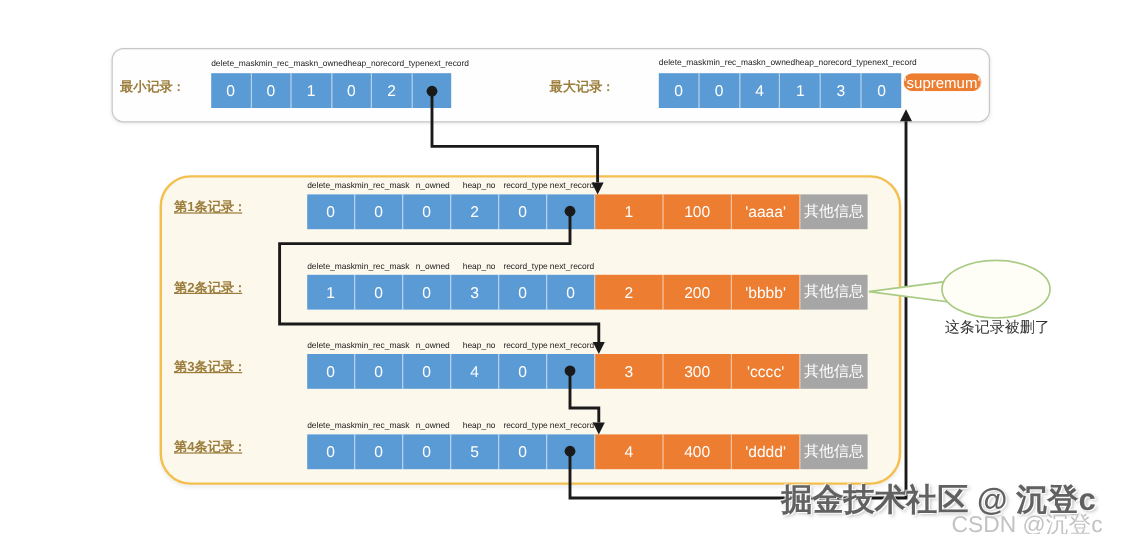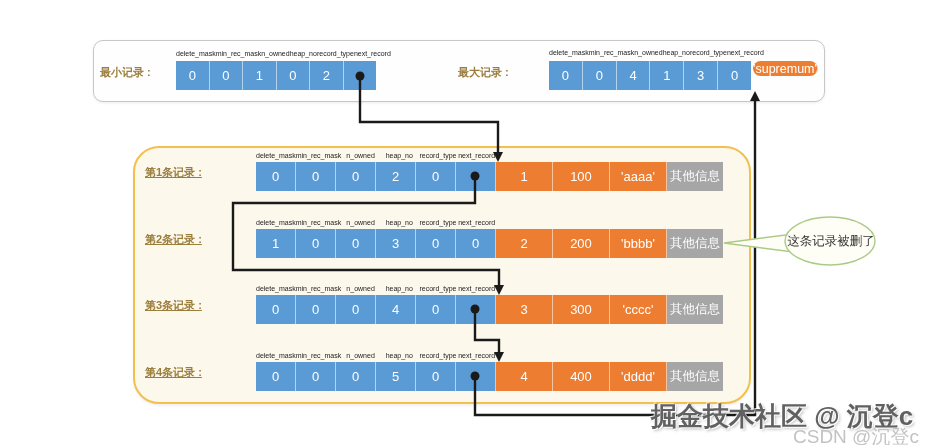--- a/index.html
+++ b/index.html
@@ -22,21 +22,21 @@
   .tail{font-size:12.5px;}
   .record-row{position:absolute;left:140px;width:600px;height:42px;}
   .record-row .rec-label{position:absolute;left:5px;top:14px;text-decoration:underline;}
   .record-row .field-headers{position:absolute;left:116px;top:0;width:240px;}
   .record-row .cellrow{position:absolute;left:116px;top:11px;}
   .wm1{font-size:26px;font-weight:bold;color:#616161;white-space:nowrap;
        text-shadow:1px 1px 0 rgba(255,255,255,.95),-1px -1px 0 rgba(255,255,255,.75),2px 2px 3px rgba(0,0,0,.25);}
   .wm2{font-size:19px;color:#c3c3c3;white-space:nowrap;}
   .callout-text{font-size:12.5px;color:#333;text-align:center;white-space:nowrap;}
   svg.overlay{position:absolute;left:0;top:0;pointer-events:none;}
-  .z2{z-index:2;} .z4{z-index:4;} .z5{z-index:5;} .z6{z-index:6;}
+  .z2{z-index:2;} .z4{z-index:4;} .z5{z-index:5;} .z6{z-index:6;margin-top:32px;}
 </style>
 </head>
 <body>
 
 <div class="canvas">
 
   <div class="abs top-panel z2"></div>
 
   <div class="abs rec-label z2" style="left:100px;top:65px;">最小记录 :</div>
 

